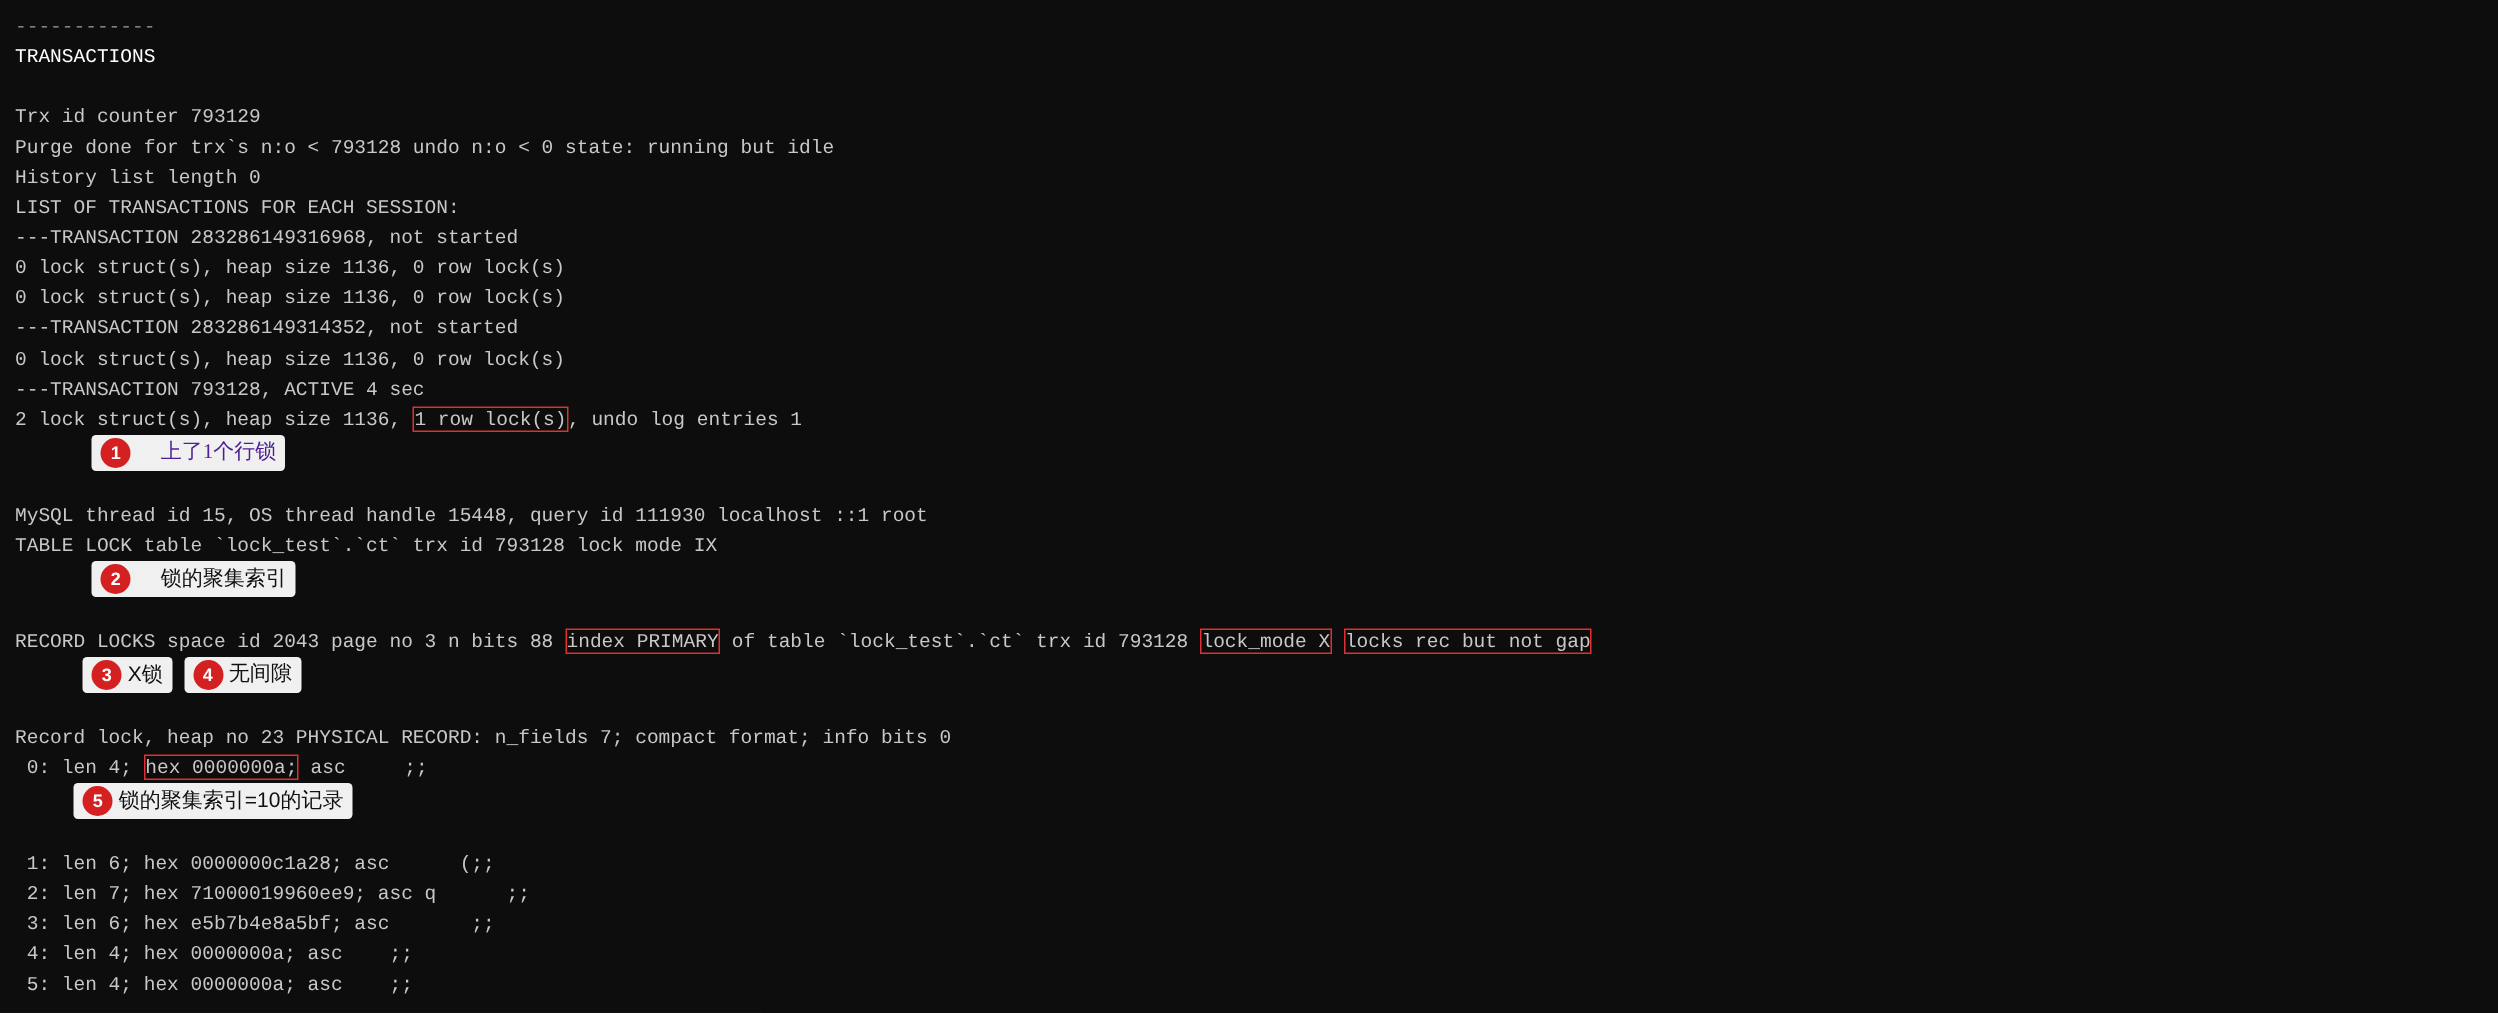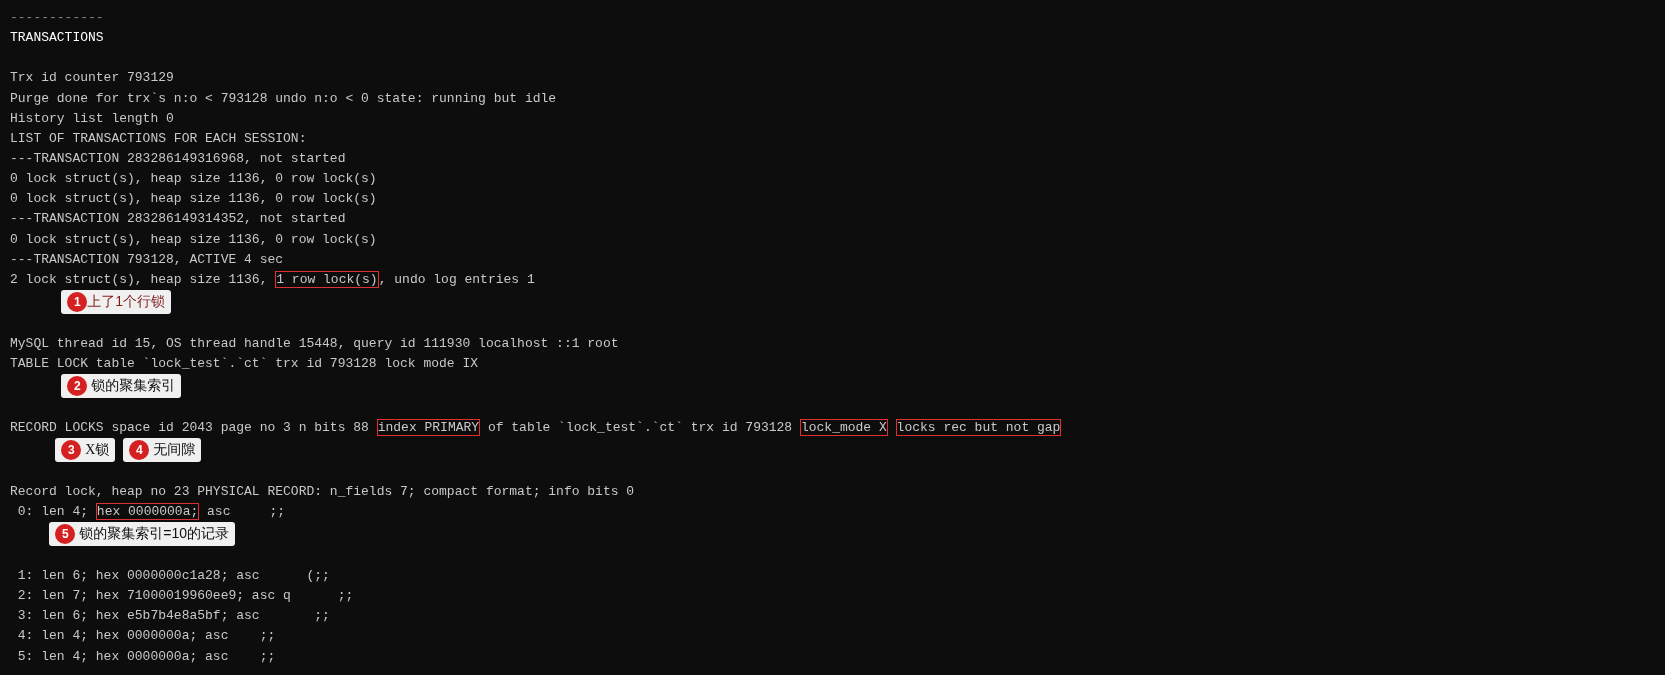--- a/index.html
+++ b/index.html
@@ -72,38 +72,38 @@
   <span class="line">0 lock struct(s), heap size 1136, 0 row lock(s)</span>
 
   <span class="line">---TRANSACTION 283286149314352, not started</span>
   <span class="line">0 lock struct(s), heap size 1136, 0 row lock(s)</span>
 
   <span class="line">---TRANSACTION 793128, ACTIVE 4 sec</span>
 
   <span class="line">2 lock struct(s), heap size 1136, <span class="hl">1 row lock(s)</span>, undo log entries 1
     <span style="display:inline-flex;align-items:center;margin-left:20px;background:#f0f0f0;padding:1px 6px;border-radius:3px;">
       <span class="bubble">1</span>
-      <span style="font-family:Liberation Sans, sans-serif;font-size:14px;color:#7f1d1d;margin-left:0;">上了1个行锁</span>
+      <span style="font-family:Liberation Serif, serif;font-size:14px;color:#4c1d95;margin-left:20px;">上了1个行锁</span>
     </span>
   </span>
 
   <span class="line">MySQL thread id 15, OS thread handle 15448, query id 111930 localhost ::1 root</span>
 
   <span class="line">TABLE LOCK table `lock_test`.`ct` trx id 793128 lock mode IX
     <span style="display:inline-flex;align-items:center;margin-left:20px;background:#f0f0f0;padding:1px 6px;border-radius:3px;">
       <span class="bubble">2</span>
-      <span style="font-family:'Microsoft YaHei',Arial,sans-serif;font-size:14px;color:#111;margin-left:4px;">锁的聚集索引</span>
+      <span style="font-family:'Microsoft YaHei',Arial,sans-serif;font-size:14px;color:#111;margin-left:20px;">锁的聚集索引</span>
     </span>
   </span>
 
   <span class="line">RECORD LOCKS space id 2043 page no 3 n bits 88 <span class="hl">index PRIMARY</span> of table `lock_test`.`ct` trx id 793128 <span class="hl">lock_mode X</span> <span class="hl">locks rec but not gap</span>
     <span style="display:inline-flex;align-items:center;gap:8px;margin-left:14px;">
       <span style="display:inline-flex;align-items:center;background:#f0f0f0;padding:1px 6px;border-radius:3px;">
         <span class="bubble">3</span>
-        <span style="font-family:Liberation Serif, serif;font-size:14px;color:#111;margin-left:4px;">X锁</span>
+        <span style="font-family:Liberation Sans, sans-serif;font-size:14px;color:#111;margin-left:4px;">X锁</span>
       </span>
       <span style="display:inline-flex;align-items:center;background:#f0f0f0;padding:1px 6px;border-radius:3px;">
         <span class="bubble">4</span>
         <span style="font-family:Liberation Serif, serif;font-size:14px;color:#111;margin-left:4px;">无间隙</span>
       </span>
     </span>
   </span>
 
   <span class="line">Record lock, heap no 23 PHYSICAL RECORD: n_fields 7; compact format; info bits 0</span>
 

